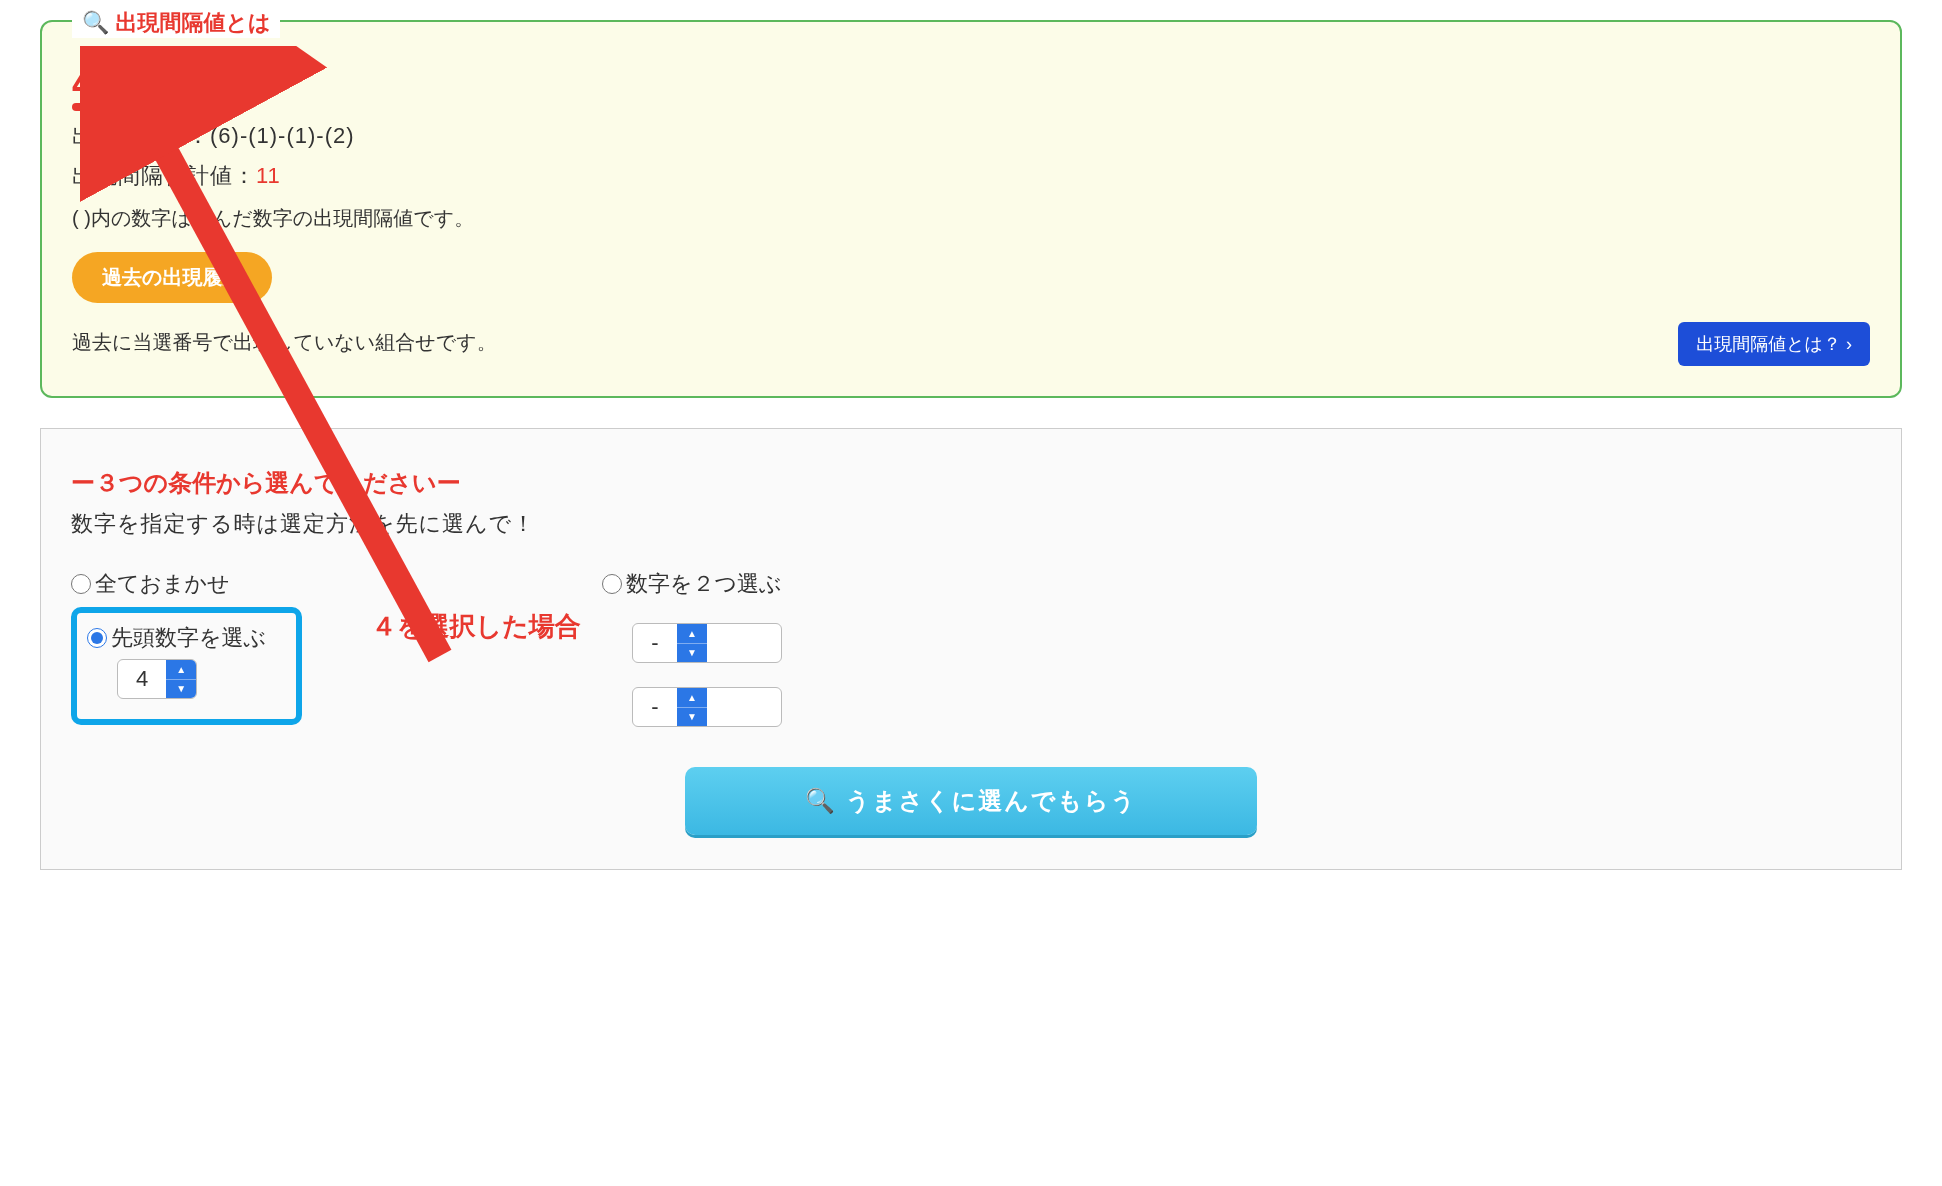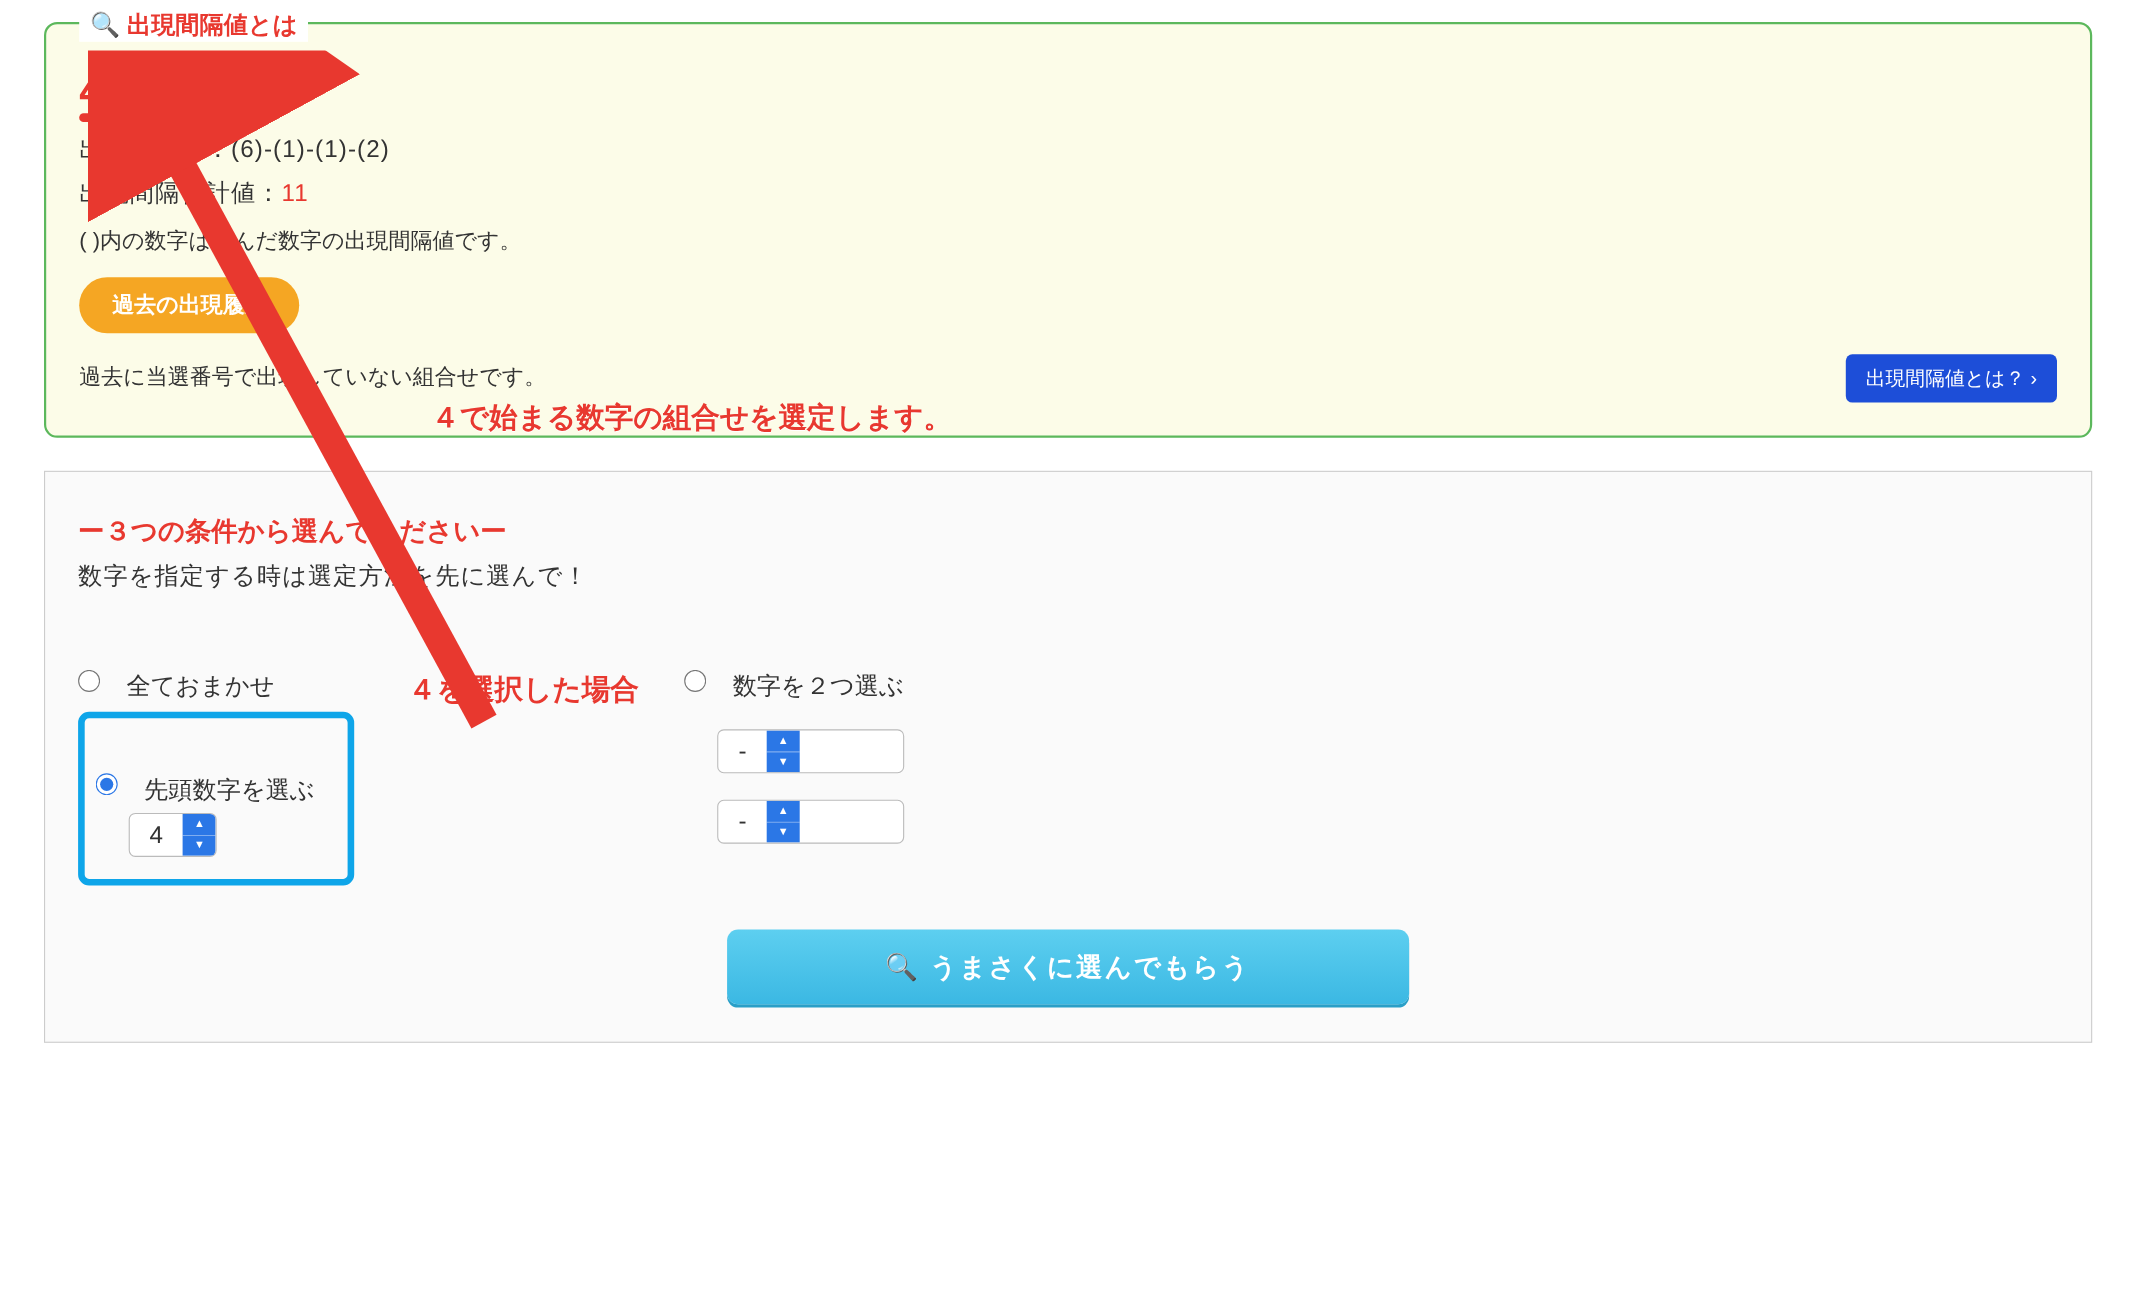--- a/index.html
+++ b/index.html
@@ -92,21 +92,21 @@
 .cond-title {
   color: #e8382f;
   font-weight: 700;
   font-size: 24px;
   margin-bottom: 10px;
 }
 .cond-sub { font-size: 22px; margin-bottom: 30px; letter-spacing: 1px; }
 
 .options { display: flex; gap: 300px; align-items: flex-start; }
 .col { display: flex; flex-direction: column; gap: 18px; }
-.radio-row { display: flex; gap: 24px; font-size: 22px; margin-top: 40px; }
+.radio-row { display: flex; align-items: center; gap: 4px; font-size: 22px; }
 .radio-row input[type=radio] { width: 20px; height: 20px; accent-color: #2b77e6; }
 
 .highlight-box {
   border: 6px solid #0ea5e9;
   border-radius: 10px;
   padding: 10px 30px 20px 10px;
   margin-top: -10px;
 }
 
 .select-wrap {
@@ -141,21 +141,21 @@
   position: absolute;
   left: 330px; top: 180px;
   color: #e8382f;
   font-weight: 800;
   font-size: 26px;
 }
 
 .primary-btn {
   display: block;
   margin: 40px auto 0;
-  width: 620px;
+  width: 572px;
   background: #4cc3ea;
   background: linear-gradient(#5dcff0, #3bb8e3);
   color: #fff;
   border: none;
   border-radius: 10px;
   padding: 18px 0;
   font-size: 24px;
   font-weight: 700;
   letter-spacing: 2px;
   cursor: pointer;
@@ -187,21 +187,20 @@
   </div>
   <div class="info-line">
     <span>出現間隔合計値：</span><span class="highlight">11</span>
   </div>
   <div class="note">( )内の数字は選んだ数字の出現間隔値です。</div>
 
   <button class="pill-btn">過去の出現履歴</button>
 
   <div class="note2">過去に当選番号で出現していない組合せです。</div>
 
-  <div class="callout">４で始まる数字の組合せを選定します。</div>
 
   <button class="info-tag">出現間隔値とは？ ›</button>
 </div>
 
 <div class="panel-bottom">
   <div class="cond-title">ー３つの条件から選んでくださいー</div>
   <div class="cond-sub">数字を指定する時は選定方法を先に選んで！</div>
 
   <div class="options">
     <div class="col">

